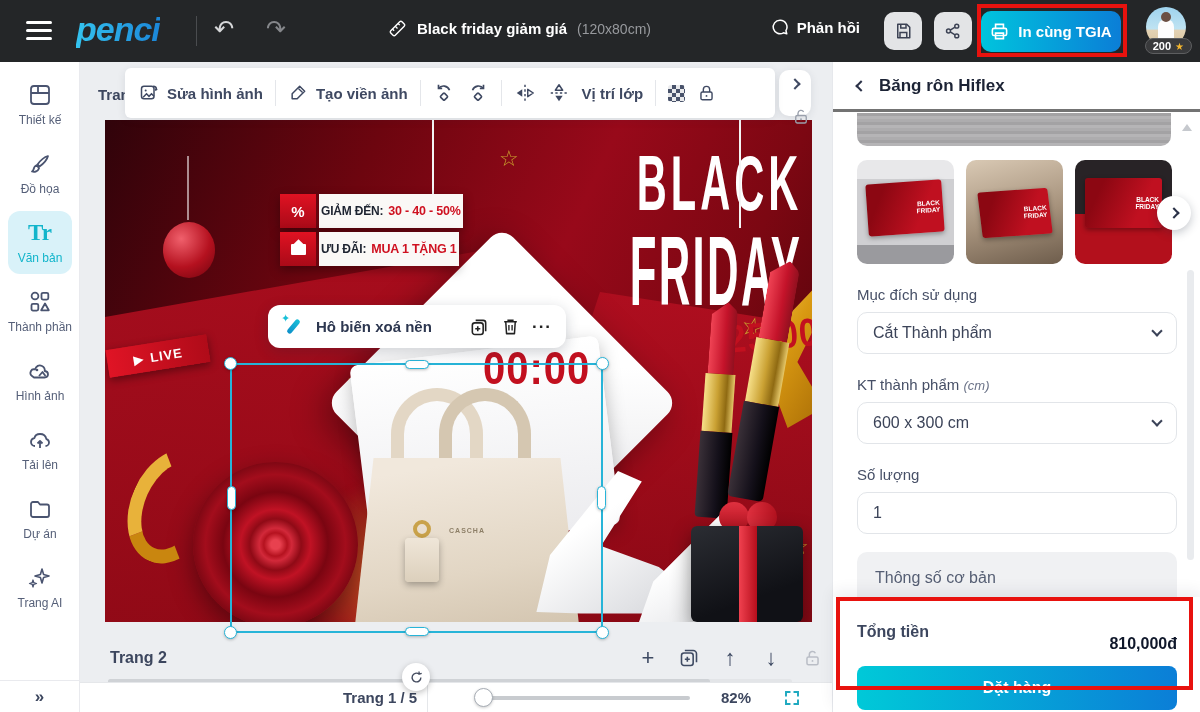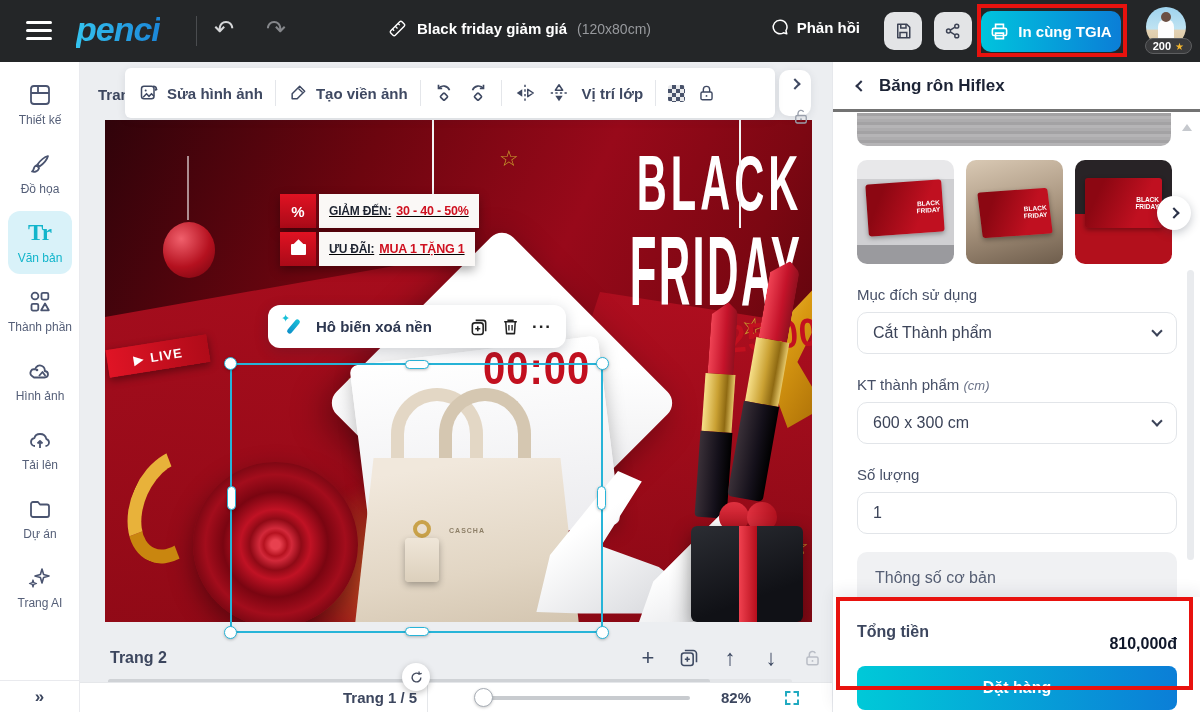--- a/index.html
+++ b/index.html
@@ -75,21 +75,21 @@
   .p-goldrib { position:absolute; right:-12px; top:158px; width:70px; height:150px; z-index:2;
                background:linear-gradient(120deg,#f6cd55,#d99912 45%,#a86c06); clip-path:polygon(100% 0,55% 22%,18% 62%,48% 100%,100% 86%,62% 56%,96% 24%); }
   .p-ball { position:absolute; left:58px; top:96px; width:52px; height:62px; z-index:2; }
   .p-ball::before { content:""; position:absolute; left:24px; top:-60px; width:1.5px; height:64px; background:rgba(255,255,255,.55); }
   .p-ball::after { content:""; position:absolute; left:0; top:6px; width:52px; height:56px; border-radius:50%;
                    background:radial-gradient(circle at 35% 30%,#f0606c,#b5111f 55%,#6d040e); }
   .p-star { position:absolute; color:#caa22d; z-index:3; }
   .p-string { position:absolute; width:2px; background:#f4f4f4; top:0; z-index:4; }
   .p-tag { position:absolute; display:flex; z-index:5; box-shadow:0 4px 10px rgba(0,0,0,.35); }
   .p-tag .sq { width:36px; height:34px; background:linear-gradient(180deg,#e01222,#a90a18); display:flex; align-items:center; justify-content:center; color:#fff; font-weight:800; font-size:15px; }
-  .p-tag .bar { height:34px; background:#faf8f6; display:flex; align-items:center; gap:5px; padding:0 10px; white-space:nowrap; margin-left:3px;text-decoration:underline; }
+  .p-tag .bar { height:34px; background:#faf8f6; display:flex; align-items:center; gap:5px; padding:0 2px; white-space:nowrap; margin-left:3px; }
   .p-tag .tl { font-size:12px; font-weight:800; color:#1d2330; letter-spacing:-.2px; }
   .p-tag .tv { font-size:12.5px; font-weight:800; color:#cf1120; letter-spacing:-.2px; }
   .mini-env { position:relative; width:15px; height:11px; background:#fff; border-radius:1px; }
   .mini-env::after { content:""; position:absolute; left:3px; top:-3px; width:9px; height:9px; background:#fff; transform:rotate(45deg); }
   .p-live { position:absolute; left:2px; top:222px; width:102px; height:28px; background:linear-gradient(90deg,#e01425,#b00b19);
             transform:rotate(-9deg); z-index:6; display:flex; align-items:center; justify-content:center; gap:6px; color:#fff; font-weight:800; font-size:13px; letter-spacing:1px; box-shadow:0 3px 8px rgba(0,0,0,.4); }
   .p-env-back { position:absolute; left:272px; top:158px; width:250px; height:250px; transform:rotate(45deg); border-radius:16px;
                 background:linear-gradient(135deg,#ffffff 40%,#dfdfe3); box-shadow:0 12px 34px rgba(0,0,0,.38); z-index:3; }
   .p-env-letter { position:absolute; left:255px; top:230px; width:250px; height:190px; background:linear-gradient(180deg,#ffffff,#ececef); transform:rotate(-7deg); border-radius:8px; z-index:3; box-shadow:0 6px 18px rgba(0,0,0,.25); }
   .p-count { position:absolute; color:#c2101f; font-weight:800; z-index:4; letter-spacing:1px; }

